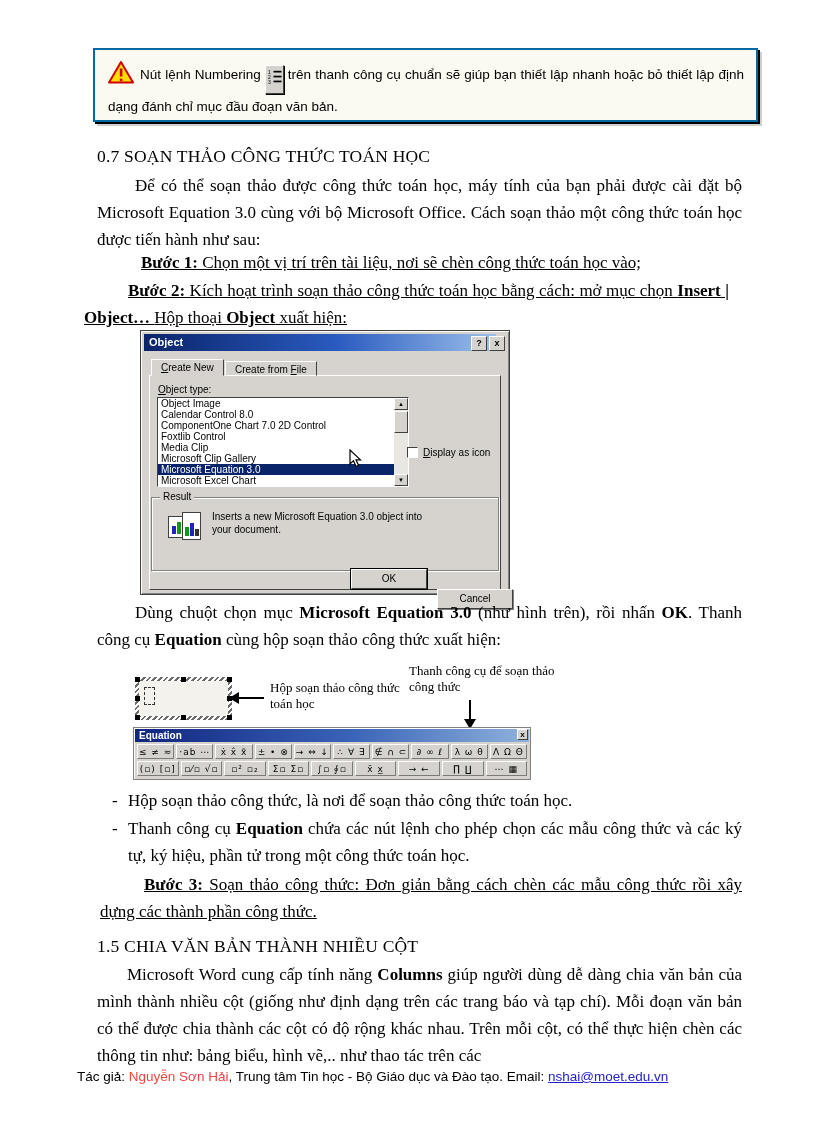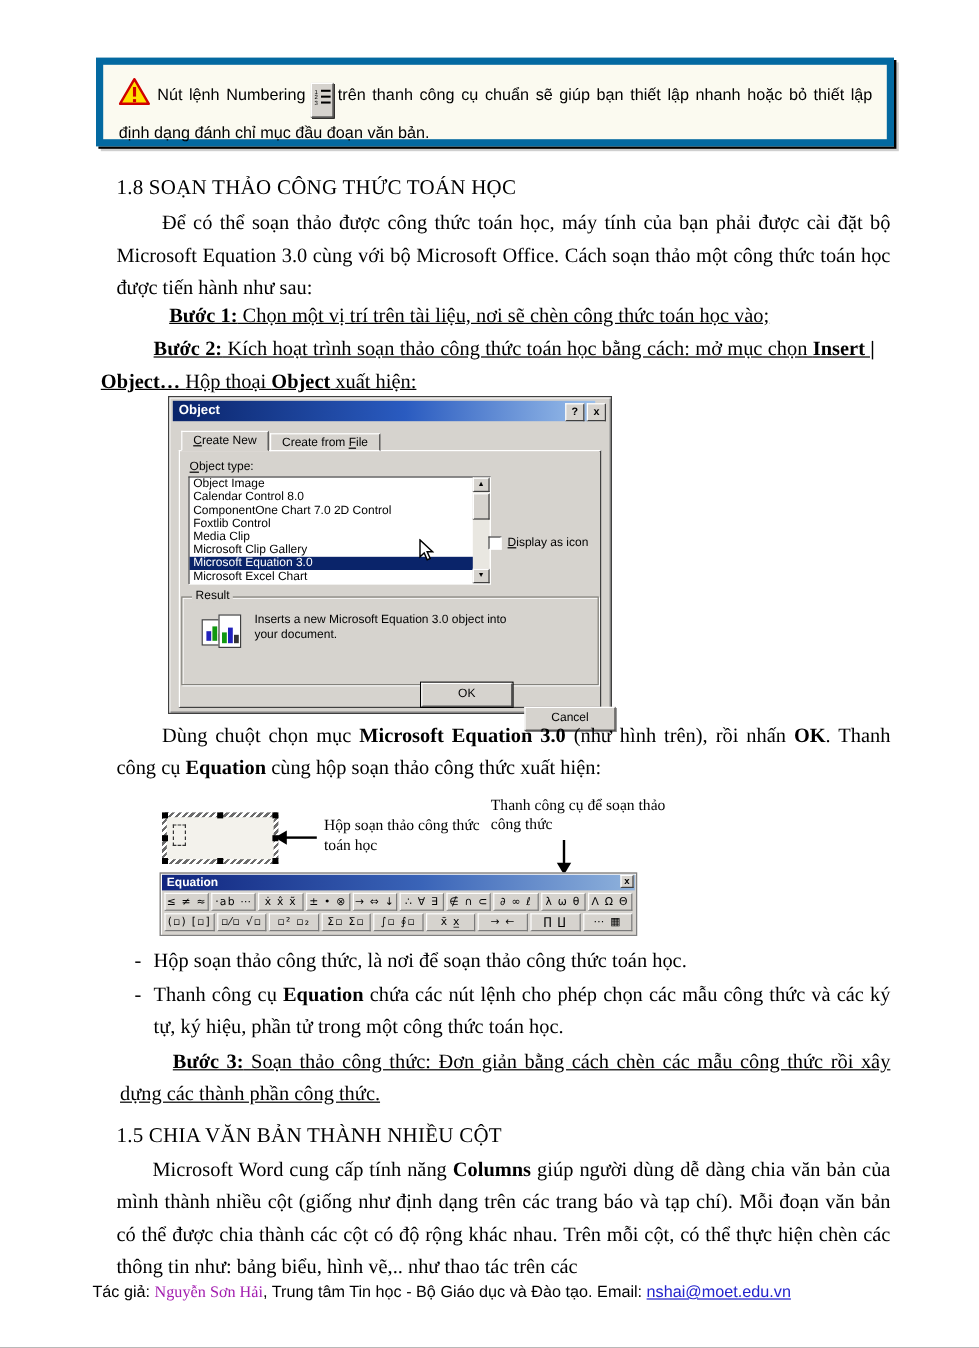--- a/index.html
+++ b/index.html
@@ -1,21 +1,21 @@
 <!DOCTYPE html>
 <html><head>
 <meta charset="utf-8">
 <style>
   html,body{margin:0;padding:0;background:#888;}
   .page{position:relative;width:816px;height:1123px;background:#ffffff;overflow:hidden;
         font-family:"Liberation Serif",serif;color:#000;}
   .abs{position:absolute;}
   
-  .note-box{left:80px;top:48px;width:665px;height:74px;box-sizing:border-box;
-            border:6px solid #0369a1;box-shadow:2px 2px 0 #000, 4px 4px 0 #cfcfcf;
+  .note-box{left:93px;top:48px;width:665px;height:74px;box-sizing:border-box;
+            border:2px solid #0369a1;box-shadow:2px 2px 0 #000, 4px 4px 0 #cfcfcf;
             background:#fbfaf0;font-family:"Liberation Sans",sans-serif;
             font-size:13.5px;line-height:25px;padding:11px 12px 6px 13px;text-align:justify;}
   .warn-icon{display:inline-block;vertical-align:-5px;margin-right:6px;}
   .numbtn{display:inline-block;vertical-align:-5px;margin:0 4px;padding:1px;
           background:#d6d3ce;border:1px solid;border-color:#fff #404040 #404040 #fff;
           box-shadow:1px 1px 0 #000;}
   
   .h-sec{font-size:17.5px;font-weight:normal;margin:0;letter-spacing:.2px;}
   .body-p{font-size:17px;line-height:27px;margin:0;text-align:justify;width:645px;}
   .indent38{text-indent:38px;}
@@ -93,21 +93,21 @@
   .eq-x{position:absolute;right:2px;top:1px;width:11px;height:11px;background:#d6d3ce;
         border:1px solid;border-color:#fff #404040 #404040 #fff;font-size:8px;line-height:9px;
         text-align:center;font-weight:bold;color:#000;box-sizing:border-box;}
   .eq-rows{position:absolute;left:2px;top:15px;right:2px;}
   .eq-row{display:flex;height:17px;}
   .eq-group{flex:1;margin:1px;border:1px solid;border-color:#fdfdfd #7a7a7a #7a7a7a #fdfdfd;
             display:flex;align-items:center;justify-content:center;font-size:9px;
             font-family:"DejaVu Sans",sans-serif;white-space:nowrap;overflow:hidden;letter-spacing:1px;}
   
   .footer{left:77px;top:1069px;width:680px;font-family:"Liberation Sans",sans-serif;font-size:13.5px;}
-  .blue{color:#a21caf;font-family:Liberation Serif, serif;}
+  .blue{color:#ef4444;}
   .email{color:#2222cc;text-decoration:underline;}
 </style>
 </head>
 <body>
 
 <div class="page">
 
   <div class="abs note-box">
     <span class="warn-icon"><svg width="26" height="23" viewBox="0 0 26 23">
           <polygon points="13,1 25,21.5 1,21.5" fill="#ffdf00" stroke="#d00000" stroke-width="2" stroke-linejoin="round"></polygon>
@@ -116,21 +116,21 @@
         </svg></span><span>Nút lệnh Numbering</span><span class="numbtn"><svg width="15" height="15" viewBox="0 0 15 15">
           <text x="1" y="5" font-size="5" font-family="Liberation Sans, sans-serif" fill="#000">1</text>
           <rect x="6.5" y="1.8" width="8" height="1.7" fill="#000"></rect>
           <text x="1" y="9.8" font-size="5" font-family="Liberation Sans, sans-serif" fill="#000">2</text>
           <rect x="6.5" y="6.7" width="8" height="1.7" fill="#000"></rect>
           <text x="1" y="14.6" font-size="5" font-family="Liberation Sans, sans-serif" fill="#000">3</text>
           <rect x="6.5" y="11.6" width="8" height="1.7" fill="#000"></rect>
         </svg></span><span>trên thanh công cụ chuẩn sẽ giúp bạn thiết lập nhanh hoặc bỏ thiết lập định dạng đánh chỉ mục đầu đoạn văn bản.</span>
   </div>
 
-  <h2 class="abs h-sec" style="left:97px;top:146px;">1.8 SOẠN THẢO CÔNG THỨC TOÁN HỌC</h2>
+  <h2 class="abs h-sec" style="left:97px;top:146px;">0.7 SOẠN THẢO CÔNG THỨC TOÁN HỌC</h2>
 
   <p class="abs body-p indent38" style="left:97px;top:172px;">Để có thể soạn thảo được công thức toán học, máy tính của bạn phải được cài đặt bộ Microsoft Equation 3.0 cùng với bộ Microsoft Office. Cách soạn thảo một công thức toán học được tiến hành như sau:</p>
 
   <p class="abs body-p indent44" style="left:97px;top:249px;"><b>Bước 1:</b><span> Chọn một vị trí trên tài liệu, nơi sẽ chèn công thức toán học vào;</span></p>
 
   <p class="abs body-p indent44" style="left:84px;top:277px;"><b>Bước 2:</b><span> Kích hoạt trình soạn thảo công thức toán học bằng cách: mở mục chọn </span><b>Insert | Object… </b><span>Hộp thoại </span><b>Object</b><span> xuất hiện:</span></p>
 
   <div class="abs dialog">
     <div class="abs dlg-title"><span>Object</span></div>
     <div class="abs dlg-sysbtns">

